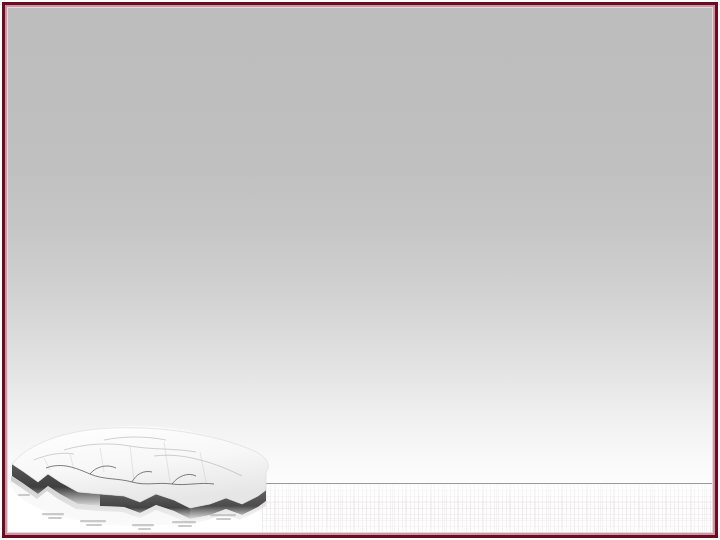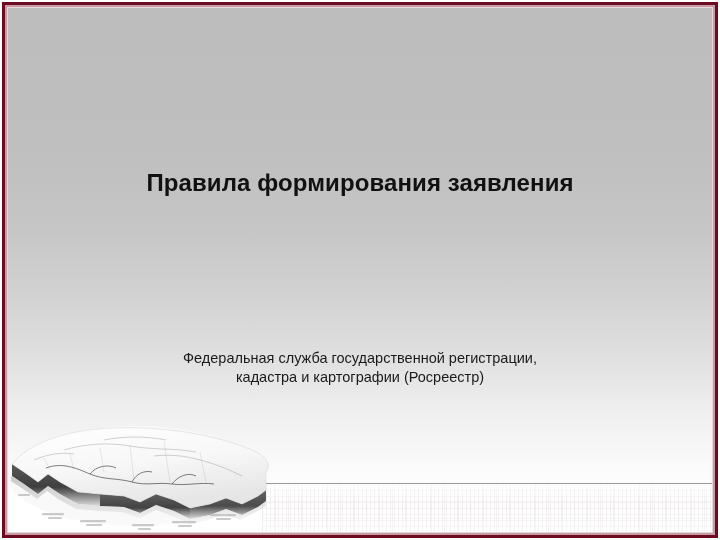--- a/index.html
+++ b/index.html
@@ -228,26 +228,21 @@
           <rect x="134" y="108" width="13" height="2" rx="1"></rect>
           <rect x="168" y="101" width="24" height="2.2" rx="1"></rect>
           <rect x="174" y="105" width="14" height="2" rx="1"></rect>
           <rect x="206" y="94" width="26" height="2.2" rx="1"></rect>
           <rect x="212" y="98" width="15" height="2" rx="1"></rect>
           <rect x="14" y="74" width="12" height="2" rx="1"></rect>
         </g>
       </svg>
     </div>
 
-    <div class="title">Правила формирования заявления</div>
-
-    <div class="subtitle">
-      <span class="line">Федеральная служба государственной регистрации,</span>
-      <span class="line">кадастра и картографии (Росреестр)</span>
-    </div>
+
 
   </div>
 
   <div class="frame-outer"></div>
   <div class="frame-dark"></div>
   <div class="frame-light"></div>
   <div class="frame-hair"></div>
 
 </div>
 

